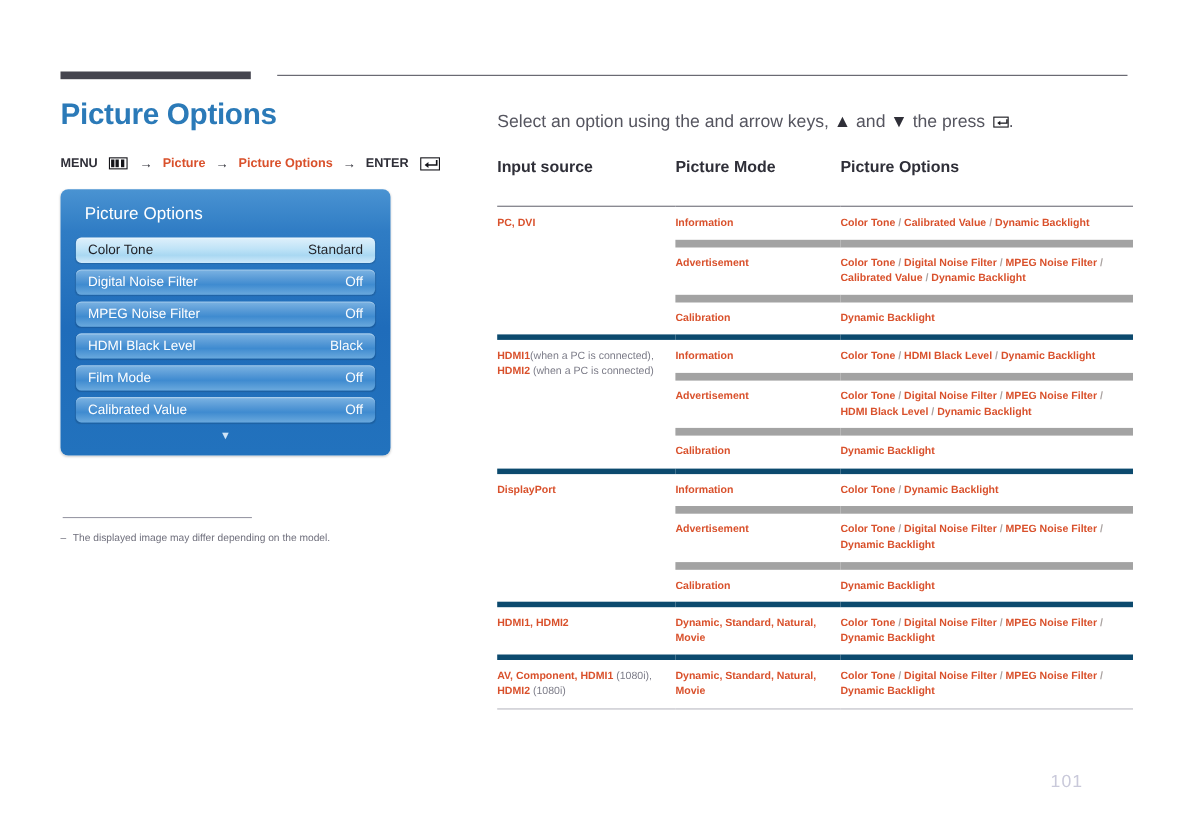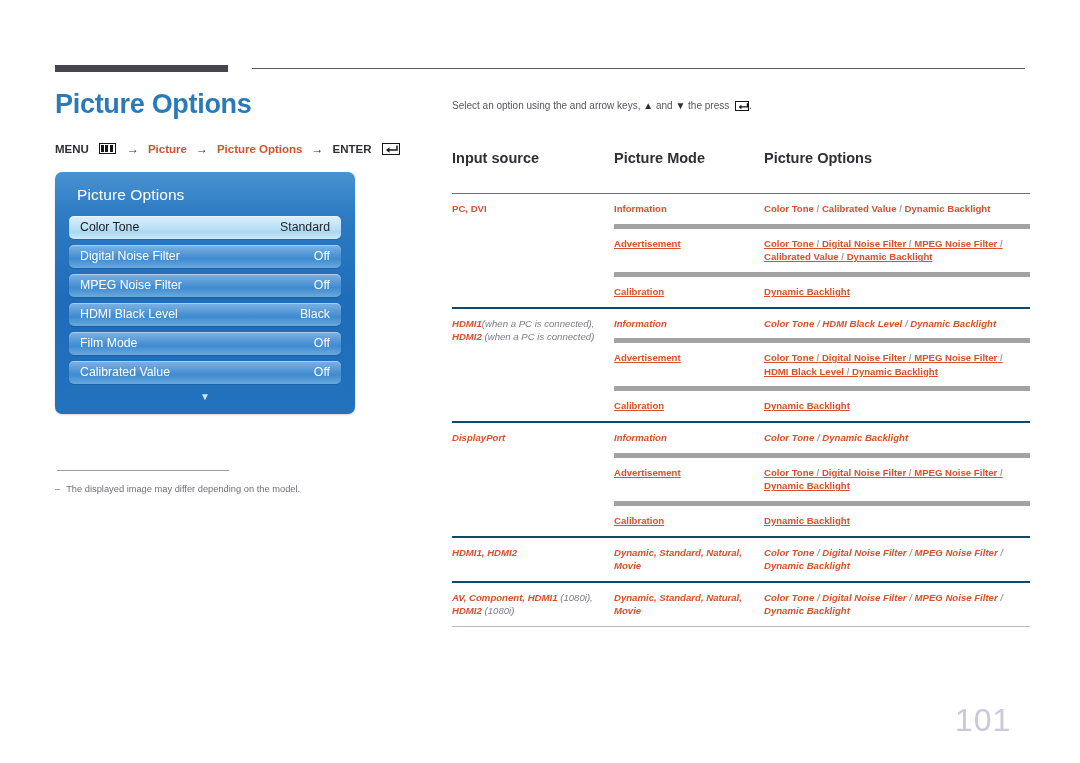--- a/index.html
+++ b/index.html
@@ -162,24 +162,24 @@
   .note .dash { color: #6f6f7c; }
 
   
   .right-col {
     position: absolute;
     left: 452px;
     top: 98px;
     width: 578px;
   }
   .intro {
-    font-size: 10px;
+    font-size: 16px;
     color: #55555f;
     line-height: 1.62;
-    margin-bottom: 36px;
+    margin-bottom: 20px;
   }
   .intro .k { font-weight: bold; color: #2f2f38; }
   .intro .enter-glyph { width: 14px; height: 10px; border-width: 1.3px; }
 
   
   table.spec {
     width: 578px;
     border-collapse: collapse;
     table-layout: fixed;
     margin-top: 16px;
@@ -199,37 +199,37 @@
     vertical-align: top;
     padding: 8px 10px 8px 0;
     line-height: 1.42;
   }
   .col-src   { width: 162px; }
   .col-mode  { width: 150px; }
   .col-opts  { width: 266px; }
   .thead-line td { border-bottom: 1.6px solid #6e6e78; height: 0; padding: 0; }
 
   
-  tr.grp-top > td { border-top: 2px solid #0c4a6e; font-style: italic; }
-  tr.sub > td.sep-cell { border-top: 5px solid #a3a3a3; text-decoration: underline; }
+  tr.grp-top > td { border-top: 5px solid #0c4a6e; }
+  tr.sub > td.sep-cell { border-top: 7px solid #a3a3a3; }
   tr.last-line td { border-top: 1px solid #b9b9c2; height: 0; padding: 0; }
 
   td.src { padding-left: 8px; }
   td.mode { padding-left: 8px; }
   td.opts { padding-left: 8px; }
 
   .sl { color: #a9a2a0; font-weight: bold; }
   .gray { color: #7c7c88; font-weight: normal; }
 
   
   .page-num {
     position: absolute;
     left: 955px;
     top: 702px;
-    font-size: 32px;
+    font-size: 16px;
     color: #c9c9da;
     letter-spacing: 1px;
   }
 </style>
 </head>
 <body>
 
 <div class="rule-thick"></div>
 <div class="rule-thin"></div>
 

